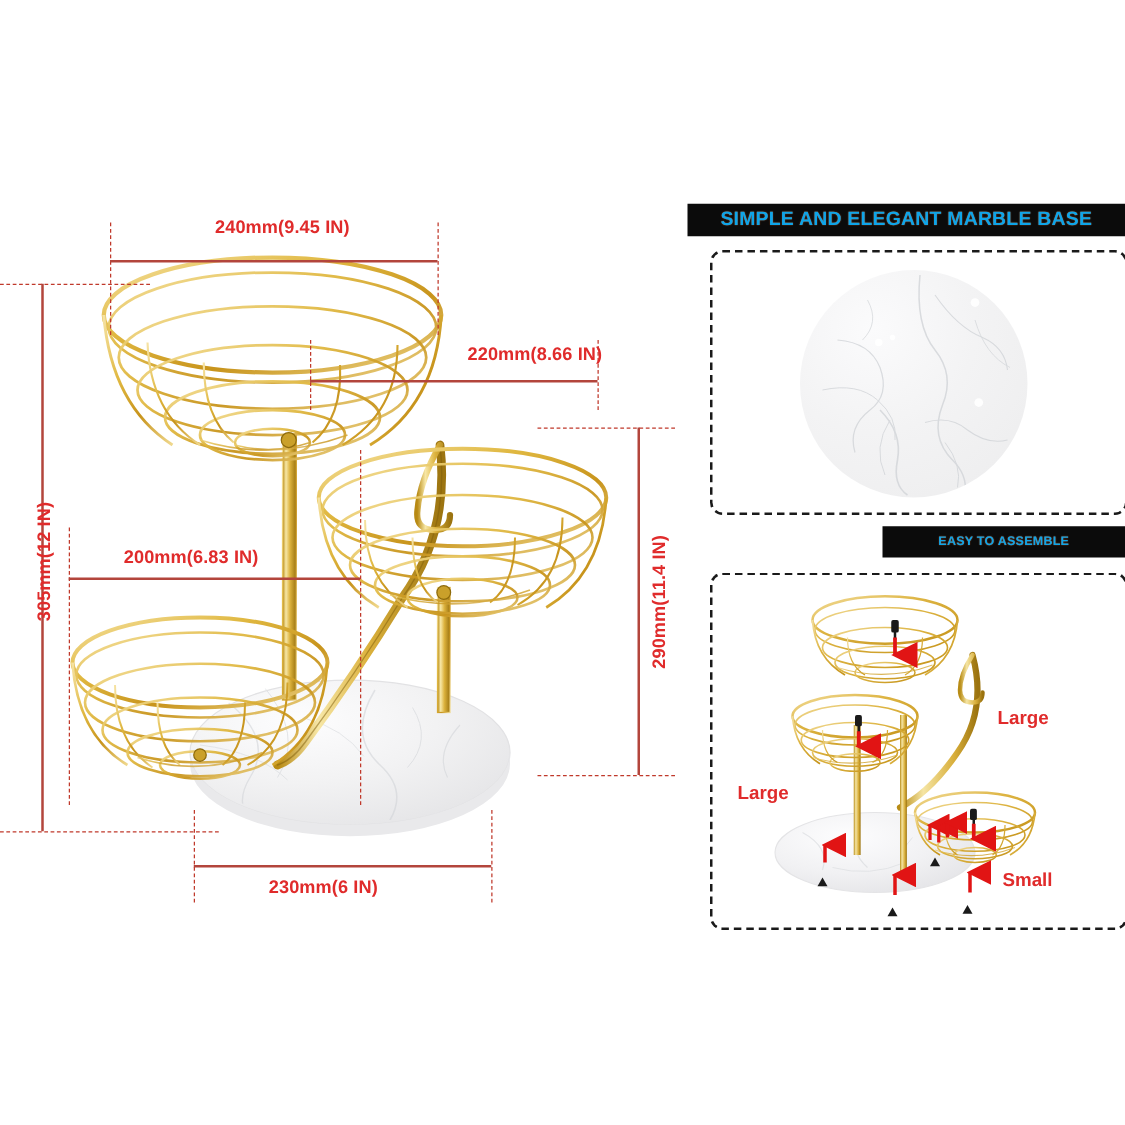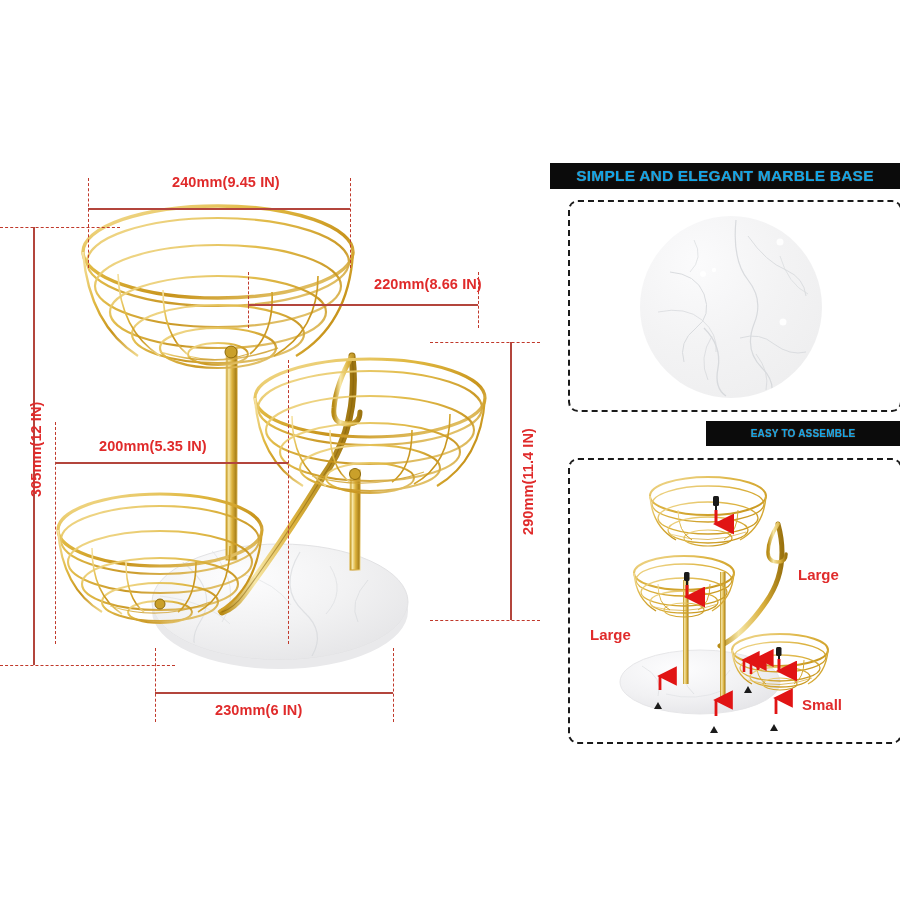--- a/index.html
+++ b/index.html
@@ -169,21 +169,21 @@
     <div class="dim-text" style="left:172px;top:174px;">240mm(9.45 IN)</div>
 
     <div class="dashv" style="left:248px;top:272px;height:56px;"></div>
     <div class="dashv" style="left:478px;top:272px;height:56px;"></div>
     <div class="dline h" style="left:248px;top:304px;width:230px;"></div>
     <div class="dim-text" style="left:374px;top:276px;">220mm(8.66 IN)</div>
 
     <div class="dashv" style="left:55px;top:422px;height:222px;"></div>
     <div class="dashv" style="left:288px;top:360px;height:284px;"></div>
     <div class="dline h" style="left:55px;top:462px;width:233px;"></div>
-    <div class="dim-text" style="left:99px;top:438px;">200mm(5.35 IN)</div>
+    <div class="dim-text" style="left:99px;top:438px;">200mm(6.83 IN)</div>
 
     <div class="dashv" style="left:155px;top:648px;height:74px;"></div>
     <div class="dashv" style="left:393px;top:648px;height:74px;"></div>
     <div class="dline h" style="left:155px;top:692px;width:238px;"></div>
     <div class="dim-text" style="left:215px;top:702px;">230mm(6 IN)</div>
 
     <div class="dashh" style="left:0px;top:227px;width:120px;"></div>
     <div class="dashh" style="left:0px;top:665px;width:175px;"></div>
     <div class="dline v" style="left:33px;top:227px;height:438px;"></div>
     <div class="dim-text vert" style="left:28px;top:497px;transform:rotate(-90deg);">305mm(12 IN)</div>

